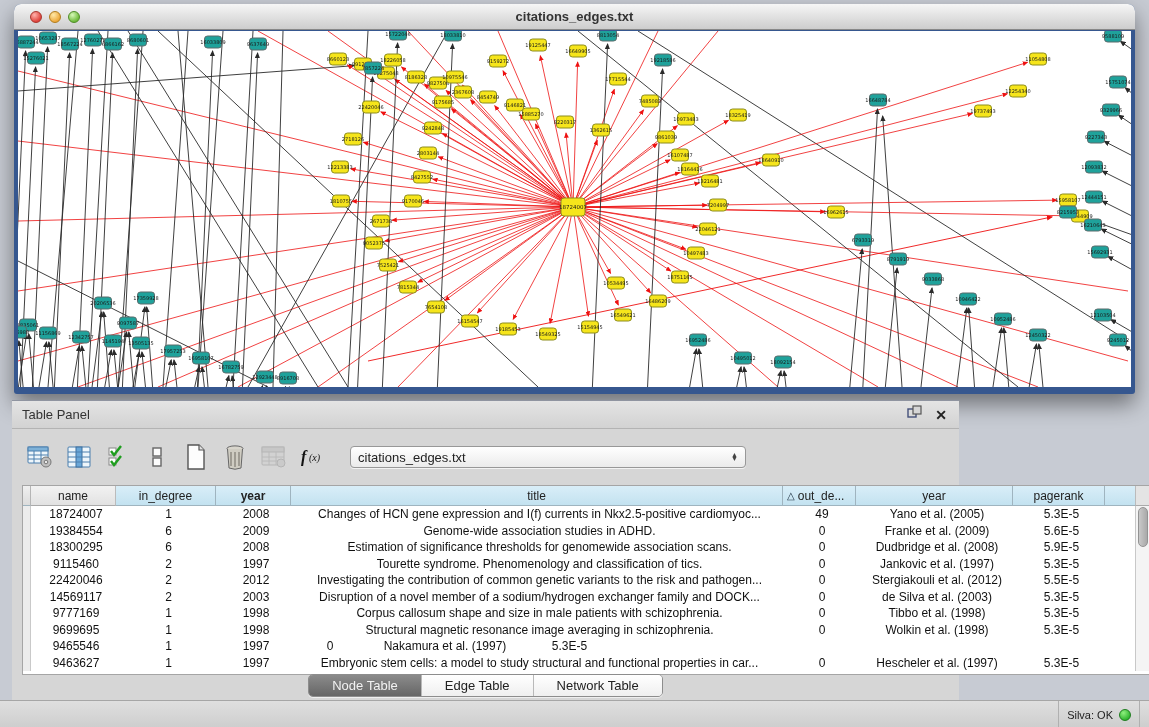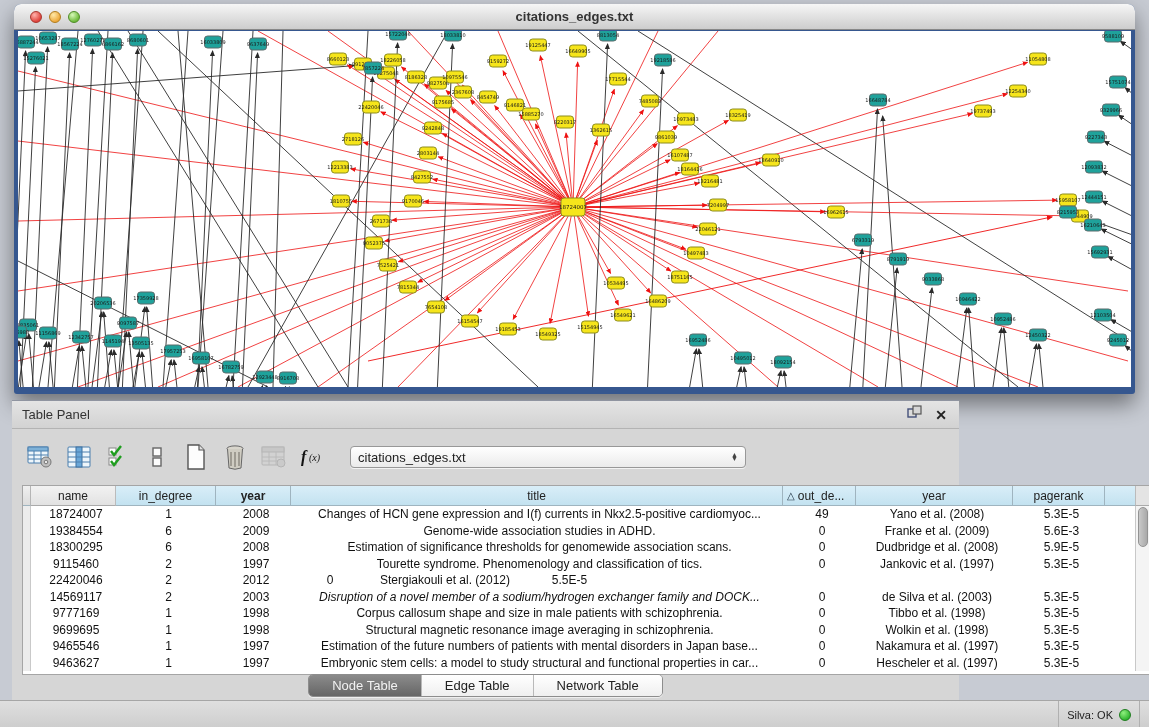--- a/index.html
+++ b/index.html
@@ -626,32 +626,32 @@
         <div class="th" style="flex: 1 1 0%; border-right: none;"></div>
       </div>
     <div class="tbody" id="tbody">
         <div class="tr">
           <div class="td gutter" style="width: 8px;"></div>
           <div class="td" style="width: 85px;">18724007</div>
           <div class="td" style="width: 100px;">1</div>
           <div class="td" style="width: 75px;">2008</div>
           <div class="td" style="width: 492px;">Changes of HCN gene expression and I(f) currents in Nkx2.5-positive cardiomyoc...</div>
           <div class="td" style="width: 73px;">49</div>
-          <div class="td" style="width: 157px;">Yano et al. (2008)</div>
+          <div class="td" style="width: 157px;">Yano et al. (2005)</div>
           <div class="td" style="width: 92px;">5.3E-5</div>
         </div>
         <div class="tr">
           <div class="td gutter" style="width: 8px;"></div>
           <div class="td" style="width: 85px;">19384554</div>
           <div class="td" style="width: 100px;">6</div>
           <div class="td" style="width: 75px;">2009</div>
           <div class="td" style="width: 492px;">Genome-wide association studies in ADHD.</div>
           <div class="td" style="width: 73px;">0</div>
           <div class="td" style="width: 157px;">Franke et al. (2009)</div>
-          <div class="td" style="width: 92px;">5.6E-3</div>
+          <div class="td" style="width: 92px;">5.6E-5</div>
         </div>
         <div class="tr">
           <div class="td gutter" style="width: 8px;"></div>
           <div class="td" style="width: 85px;">18300295</div>
           <div class="td" style="width: 100px;">6</div>
           <div class="td" style="width: 75px;">2008</div>
           <div class="td" style="width: 492px;">Estimation of significance thresholds for genomewide association scans.</div>
           <div class="td" style="width: 73px;">0</div>
           <div class="td" style="width: 157px;">Dudbridge et al. (2008)</div>
           <div class="td" style="width: 92px;">5.9E-5</div>
@@ -664,30 +664,31 @@
           <div class="td" style="width: 492px;">Tourette syndrome. Phenomenology and classification of tics.</div>
           <div class="td" style="width: 73px;">0</div>
           <div class="td" style="width: 157px;">Jankovic et al. (1997)</div>
           <div class="td" style="width: 92px;">5.3E-5</div>
         </div>
         <div class="tr">
           <div class="td gutter" style="width: 8px;"></div>
           <div class="td" style="width: 85px;">22420046</div>
           <div class="td" style="width: 100px;">2</div>
           <div class="td" style="width: 75px;">2012</div>
+          <div class="td" style="width: 492px;">Investigating the contribution of common genetic variants to the risk and pathogen...</div>
           <div class="td" style="width: 73px;">0</div>
           <div class="td" style="width: 157px;">Stergiakouli et al. (2012)</div>
           <div class="td" style="width: 92px;">5.5E-5</div>
         </div>
         <div class="tr">
           <div class="td gutter" style="width: 8px;"></div>
           <div class="td" style="width: 85px;">14569117</div>
           <div class="td" style="width: 100px;">2</div>
           <div class="td" style="width: 75px;">2003</div>
-          <div class="td" style="width: 492px; font-style: italic;">Disruption of a novel member of a sodium/hydrogen exchanger family and DOCK...</div>
+          <div class="td" style="width: 492px;">Disruption of a novel member of a sodium/hydrogen exchanger family and DOCK...</div>
           <div class="td" style="width: 73px;">0</div>
           <div class="td" style="width: 157px;">de Silva et al. (2003)</div>
           <div class="td" style="width: 92px;">5.3E-5</div>
         </div>
         <div class="tr">
           <div class="td gutter" style="width: 8px;"></div>
           <div class="td" style="width: 85px;">9777169</div>
           <div class="td" style="width: 100px;">1</div>
           <div class="td" style="width: 75px;">1998</div>
           <div class="td" style="width: 492px;">Corpus callosum shape and size in male patients with schizophrenia.</div>
@@ -703,21 +704,20 @@
           <div class="td" style="width: 492px;">Structural magnetic resonance image averaging in schizophrenia.</div>
           <div class="td" style="width: 73px;">0</div>
           <div class="td" style="width: 157px;">Wolkin et al. (1998)</div>
           <div class="td" style="width: 92px;">5.3E-5</div>
         </div>
         <div class="tr">
           <div class="td gutter" style="width: 8px;"></div>
           <div class="td" style="width: 85px;">9465546</div>
           <div class="td" style="width: 100px;">1</div>
           <div class="td" style="width: 75px;">1997</div>
-          <div class="td" style="width: 492px;">Estimation of the future numbers of patients with mental disorders in Japan base...</div>
           <div class="td" style="width: 73px;">0</div>
           <div class="td" style="width: 157px;">Nakamura et al. (1997)</div>
           <div class="td" style="width: 92px;">5.3E-5</div>
         </div>
         <div class="tr">
           <div class="td gutter" style="width: 8px;"></div>
           <div class="td" style="width: 85px;">9463627</div>
           <div class="td" style="width: 100px;">1</div>
           <div class="td" style="width: 75px;">1997</div>
           <div class="td" style="width: 492px;">Embryonic stem cells: a model to study structural and functional properties in car...</div>

